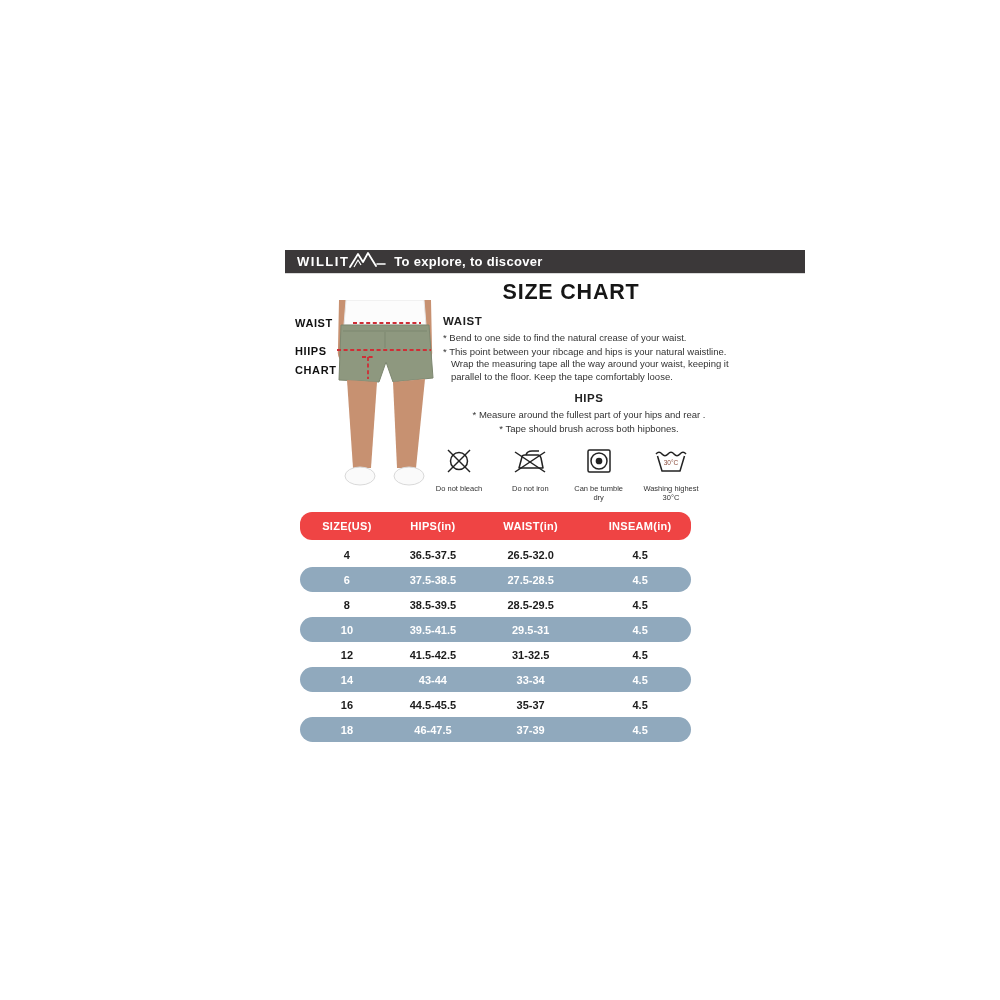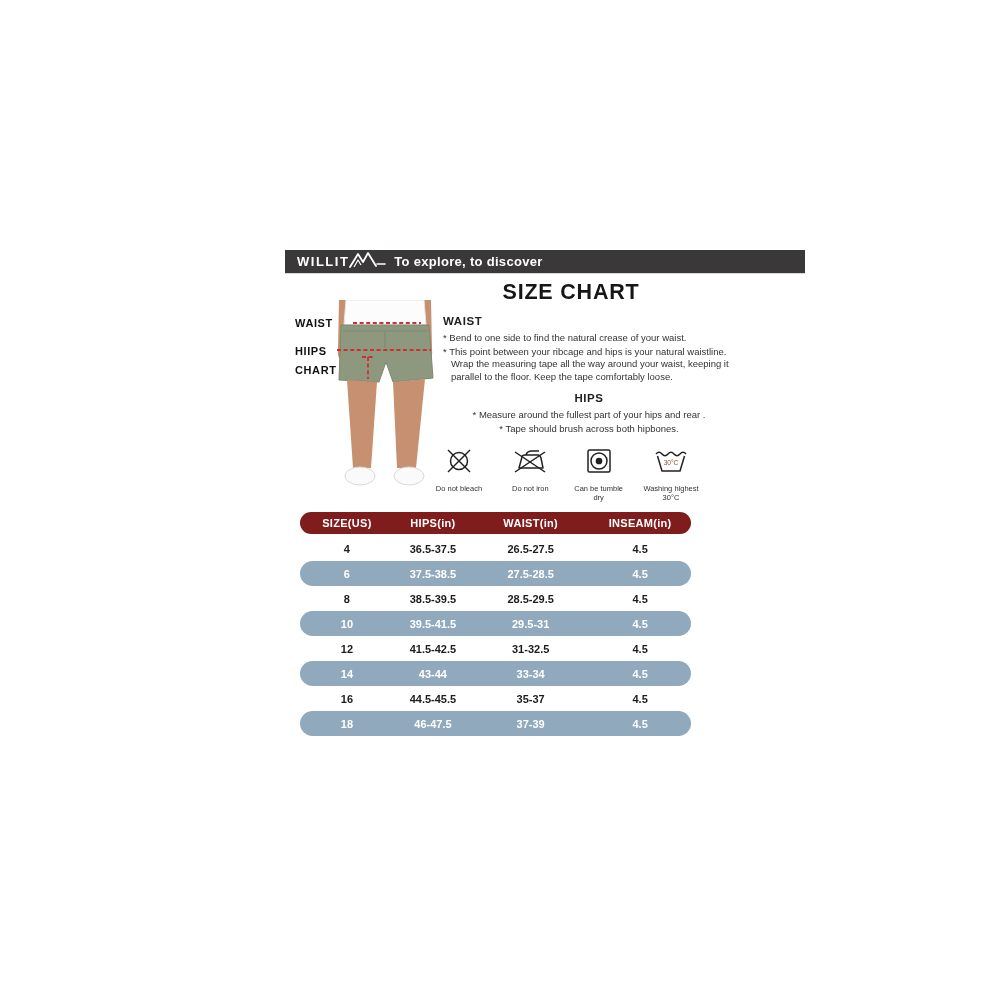--- a/index.html
+++ b/index.html
@@ -45,21 +45,21 @@
   .care-item svg{display:block;}
   .care-label{margin-top:7px;font-size:7.5px;line-height:9px;color:#333;text-align:center;}
   .ci-0{width:58px}.ci-1{width:54px}.ci-2{width:70px}.ci-3{width:52px}.ci-4{width:62px}
   
   .size-table{position:absolute;left:300px;top:512px;width:391px;}
   .t-row{
     display:grid;grid-template-columns:24% 20% 30% 26%;
     align-items:center;height:25px;text-align:center;
   }
   .t-header{
-    height:22px;background:#7f1d1d;border-radius:12px;margin-bottom:2px;
+    height:28px;background:#ef4444;border-radius:12px;margin-bottom:2px;
   }
   .t-header span{color:#fff;font-size:11px;font-weight:bold;letter-spacing:.3px;}
   .t-cell{font-size:11px;font-weight:bold;color:#1c1c1c;}
   .row-alt{background:#90a9bd;border-radius:13px;}
   .row-alt .t-cell{color:#fff;}
 </style>
 </head>
 <body>
 
 <div class="canvas">
@@ -175,21 +175,21 @@
     <div class="t-row t-header">
       <span>SIZE(US)</span>
       <span>HIPS(in)</span>
       <span>WAIST(in)</span>
       <span>INSEAM(in)</span>
     </div>
 
     <div class="t-row">
       <span class="t-cell">4</span>
       <span class="t-cell">36.5-37.5</span>
-      <span class="t-cell">26.5-27.5</span>
+      <span class="t-cell">26.5-32.0</span>
       <span class="t-cell">4.5</span>
     </div>
     <div class="t-row row-alt">
       <span class="t-cell">6</span>
       <span class="t-cell">37.5-38.5</span>
       <span class="t-cell">27.5-28.5</span>
       <span class="t-cell">4.5</span>
     </div>
     <div class="t-row">
       <span class="t-cell">8</span>

